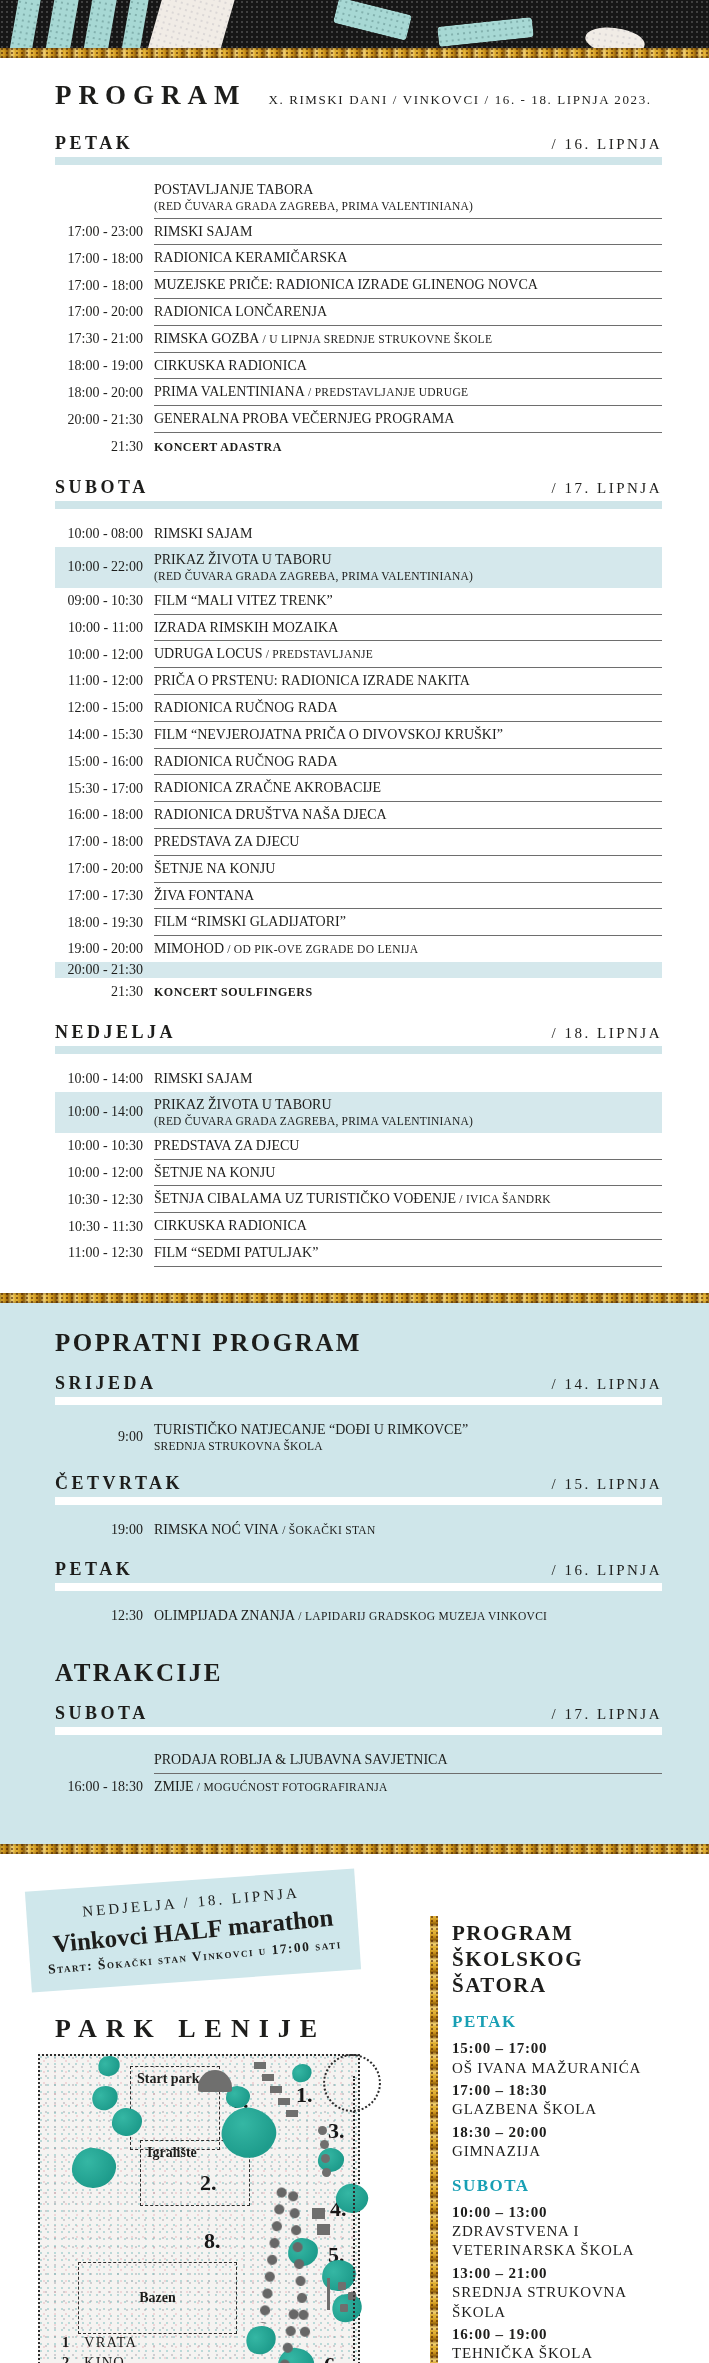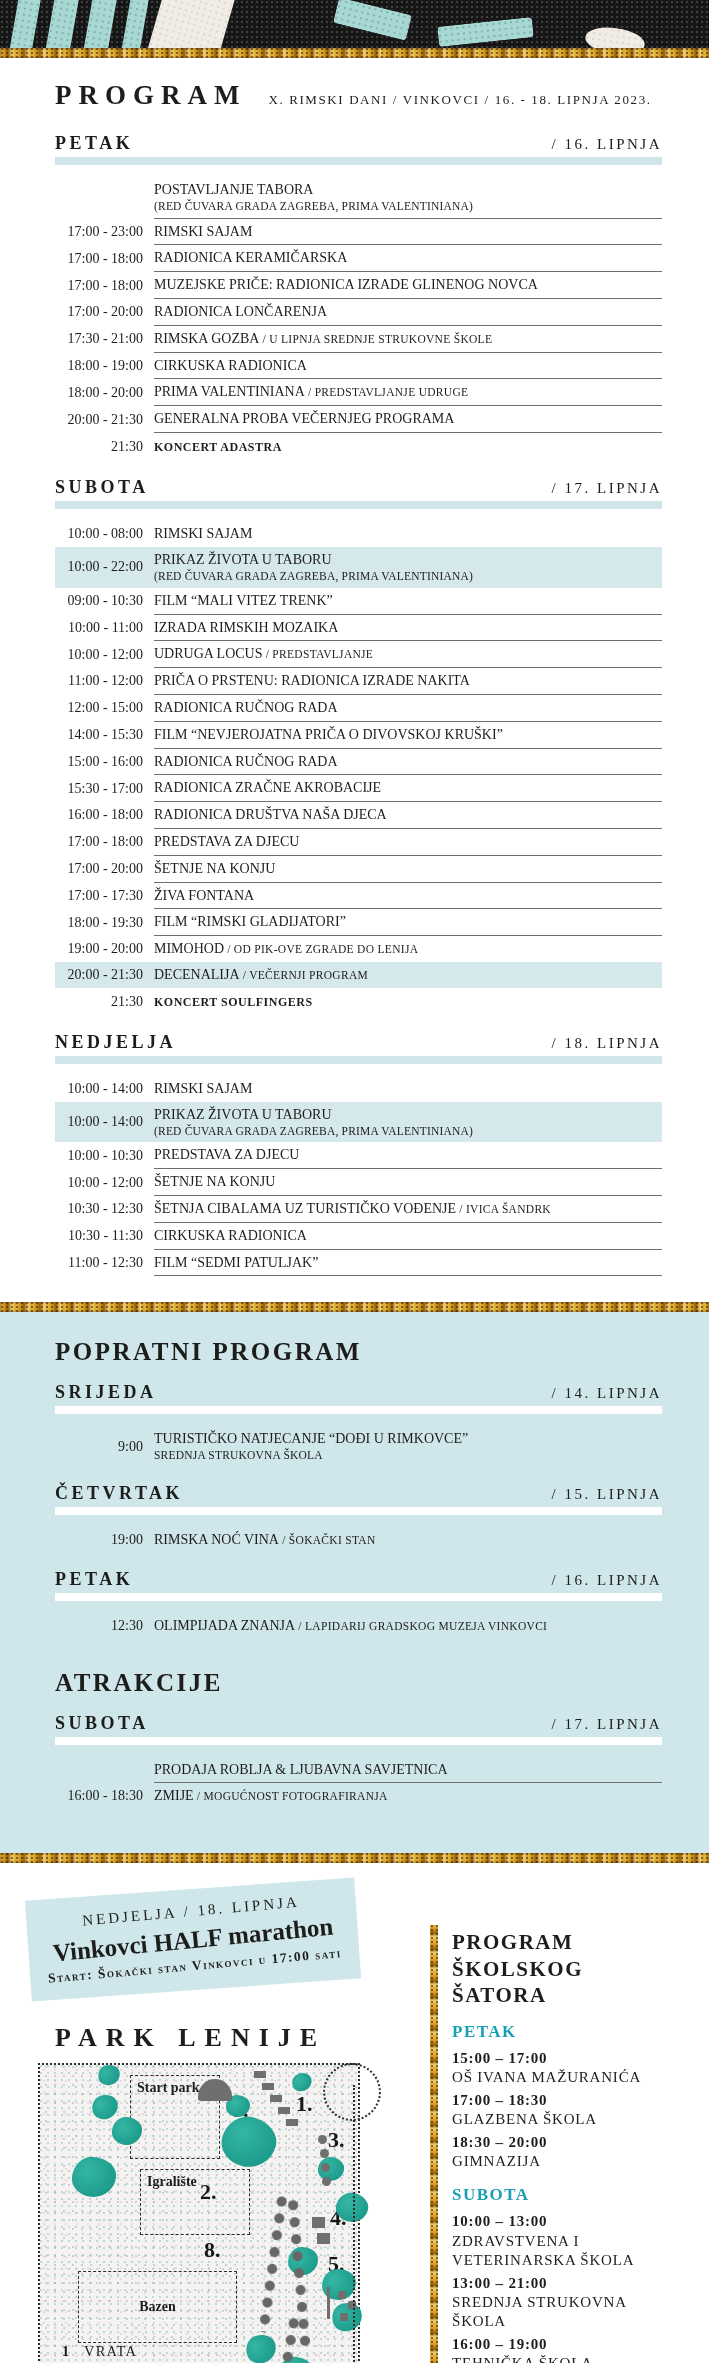--- a/index.html
+++ b/index.html
@@ -234,21 +234,20 @@
             <div class="event-row">
               <div class="event-time">18:00 - 19:30</div>
               <div class="event-text"><span class="event-title">FILM “RIMSKI GLADIJATORI”</span></div>
             </div>
             <div class="event-row no-line">
               <div class="event-time">19:00 - 20:00</div>
               <div class="event-text"><span class="event-title">MIMOHOD</span><span class="event-detail"> / OD PIK-OVE ZGRADE DO LENIJA</span></div>
             </div>
             <div class="event-row highlight">
               <div class="event-time">20:00 - 21:30</div>
-              <div class="event-text"><span class="event-title">DECENALIJA</span><span class="event-detail"> / VEČERNJI PROGRAM</span></div>
             </div>
             <div class="event-row bold no-line">
               <div class="event-time">21:30</div>
               <div class="event-text"><span class="event-title">KONCERT SOULFINGERS</span></div>
             </div>
           </div>
         </div>
         <div class="day-section">
           <div class="day-header">
             <span class="day-name">NEDJELJA</span>
@@ -375,21 +374,21 @@
           <div class="legend-row">
             <span class="legend-num">1</span>
             <span class="legend-label">VRATA</span>
           </div>
           <div class="legend-row">
             <span class="legend-num">2</span>
             <span class="legend-label">KINO</span>
           </div>
         </div>
     <div class="area-box" style="left: 90px; top: 10px; width: 76px; height: 74px;">Start park</div>
-        <div class="area-box" style="left: 100px; top: 104px; width: 96px; height: 56px;">Igralište</div>
+        <div class="area-box" style="left: 100px; top: 84px; width: 96px; height: 56px;">Igralište</div>
         <div class="area-box" style="left: 38px; top: 206px; width: 145px; height: 62px; display: flex; align-items: center; justify-content: center;">Bazen</div>
         <div class="map-num" style="left: 192px; top: 32px;">7.</div>
         <div class="map-num" style="left: 256px; top: 26px;">1.</div>
         <div class="map-num" style="left: 288px; top: 62px;">3.</div>
         <div class="map-num" style="left: 160px; top: 114px;">2.</div>
         <div class="map-num" style="left: 290px; top: 140px;">4.</div>
         <div class="map-num" style="left: 164px; top: 172px;">8.</div>
         <div class="map-num" style="left: 288px; top: 186px;">5.</div>
         <div class="map-num" style="left: 284px; top: 296px;">6.</div>
         <div class="map-blob" style="left: 52px; top: 30px; width: 26px; height: 23.92px; transform: rotate(-16deg);"></div>

